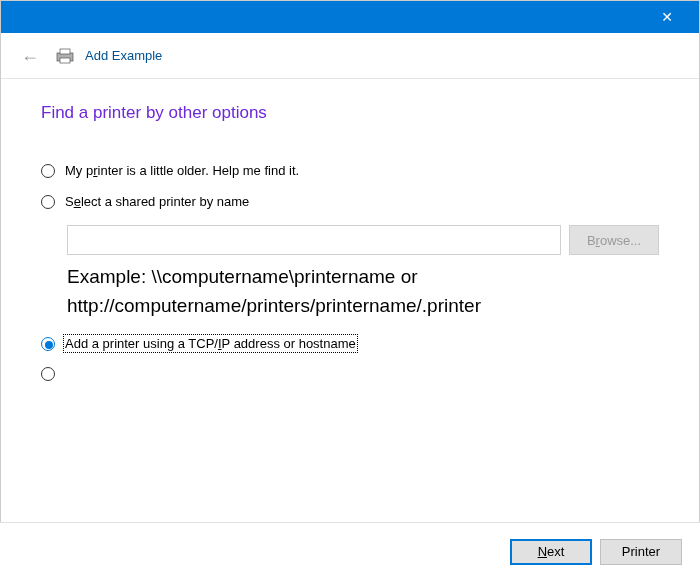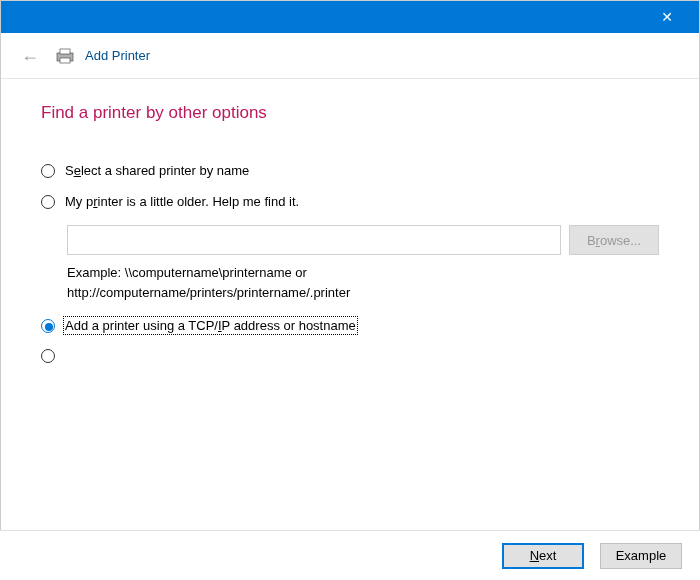--- a/index.html
+++ b/index.html
@@ -51,21 +51,21 @@
   }
   .printer-icon svg { display: block; }
   .header-title {
     color: #005191;
     font-size: 13px;
   }
   .content {
     padding: 24px 40px 10px 40px;
   }
   .page-heading {
-    color: #be185d;
+    color: #6d28d9;
     font-size: 17px;
     font-weight: 400;
     margin: 0 0 40px 0;
   }
   .option-row {
     display: flex;
     align-items: center;
     margin-bottom: 16px;
     cursor: pointer;
   }
@@ -120,36 +120,36 @@
     height: 30px;
     background: #e1e1e1;
     border: 1px solid #cfcfcf;
     color: #9a9a9a;
     font-family: inherit;
     font-size: 13px;
     cursor: default;
   }
   .example-text {
     color: #000;
-    font-size: 13px;
+    font-size: 19px;
     line-height: 1.5;
     max-width: 380px;
   }
   .footer {
     position: absolute;
     bottom: 0;
     left: 0;
     right: 0;
-    height: 50px;
+    height: 58px;
     border-top: 1px solid #e0e0e0;
     display: flex;
     align-items: center;
     justify-content: flex-end;
     padding-right: 18px;
-    gap: 16px;
+    gap: 8px;
     background: #fff;
   }
   .footer button {
     width: 82px;
     height: 26px;
     font-family: inherit;
     font-size: 13px;
     border: 1px solid #c0c0c0;
     background: #e1e1e1;
     cursor: pointer;
@@ -170,34 +170,34 @@
 
 <div class="header">
   <span class="back-arrow">←</span>
   <span class="printer-icon">
     <svg width="20" height="16" viewBox="0 0 20 16">
       <rect x="2" y="5" width="16" height="8" fill="#b0b0b0" stroke="#555" stroke-width="0.7"></rect>
       <rect x="5" y="1" width="10" height="5" fill="#fff" stroke="#555" stroke-width="0.7"></rect>
       <rect x="5" y="10" width="10" height="5" fill="#fff" stroke="#555" stroke-width="0.7"></rect>
     </svg>
   </span>
-  <span class="header-title">Add Printer</span>
+  <span class="header-title">Add Example</span>
 </div>
 
 <div class="content">
   <h1 class="page-heading">Find a printer by other options</h1>
 
   <div class="option-row">
     <div class="radio-circle"></div>
+    <span class="option-label"><span>My p</span><span class="accesskey">r</span><span>inter is a little older. Help me find it.</span></span>
+  </div>
+
+  <div class="option-row">
+    <div class="radio-circle"></div>
     <span class="option-label"><span>S</span><span class="accesskey">e</span><span>lect a shared printer by name</span></span>
-  </div>
-
-  <div class="option-row">
-    <div class="radio-circle"></div>
-    <span class="option-label"><span>My p</span><span class="accesskey">r</span><span>inter is a little older. Help me find it.</span></span>
   </div>
 
   <div class="shared-block">
     <div class="shared-row">
       <input class="shared-input" type="text" disabled="" value="" style="">
       <button class="browse-btn" disabled=""><span>B</span><span class="accesskey">r</span><span>owse...</span></button>
     </div>
     <div class="example-text">Example: \\computername\printername or http://computername/printers/printername/.printer</div>
   </div>
 
@@ -207,14 +207,14 @@
   </div>
 
 
   <div class="option-row">
     <div class="radio-circle"></div>
   </div>
 </div>
 
 <div class="footer">
   <button class="primary"><span class="accesskey">N</span><span>ext</span></button>
-  <button>Example</button>
+  <button>Printer</button>
 </div>
 
 </body></html>

